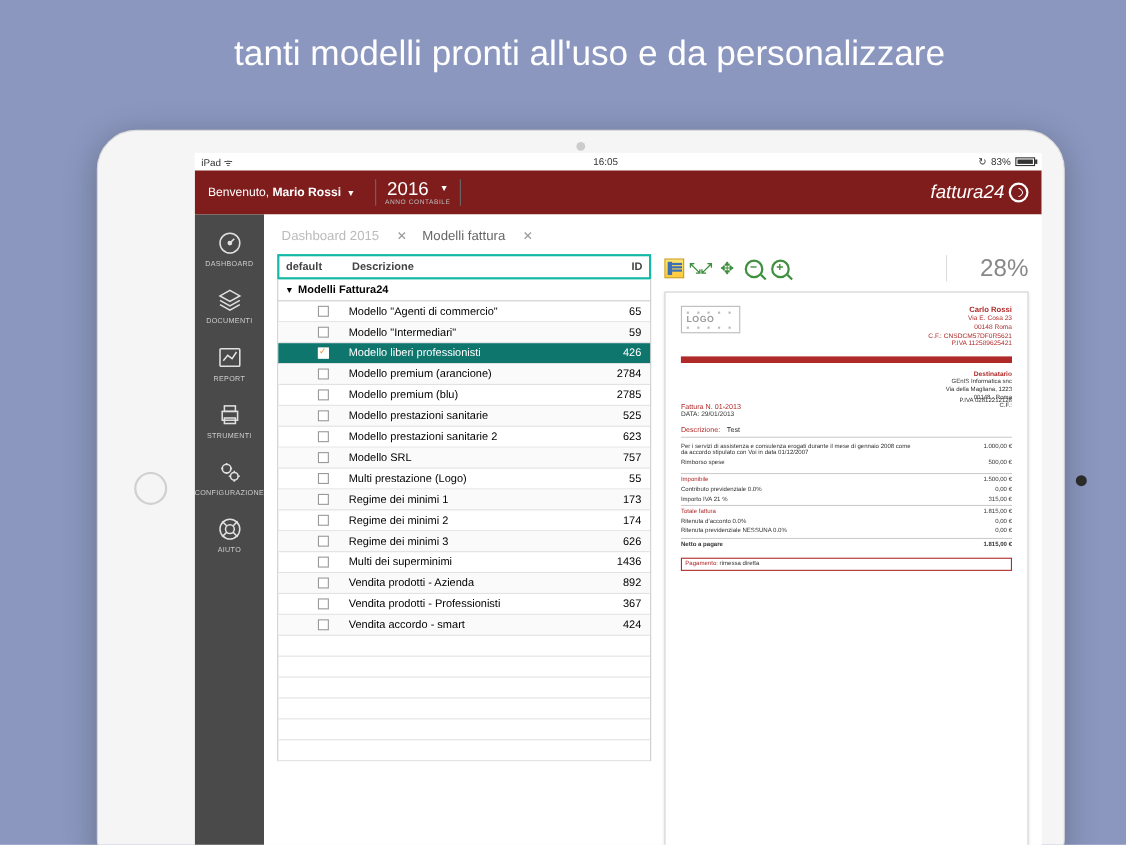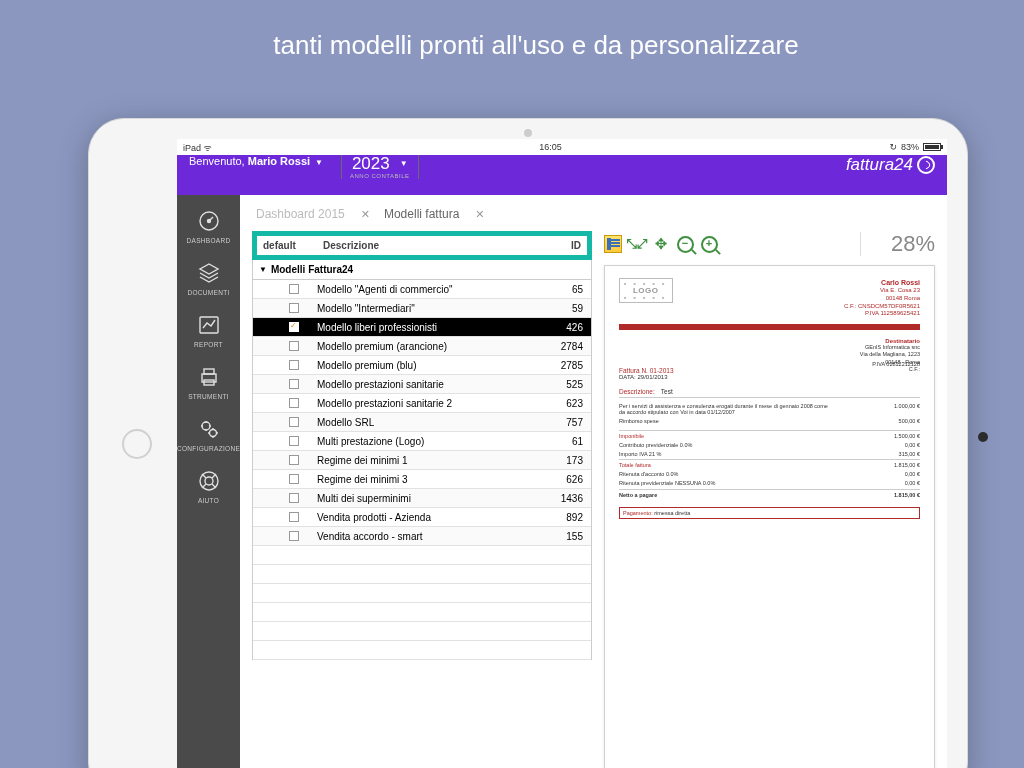--- a/index.html
+++ b/index.html
@@ -4,21 +4,21 @@
 <style>
   * { box-sizing: border-box; margin: 0; padding: 0; }
   body {
     width: 1024px; height: 768px;
     background: #8b97bf;
     font-family: -apple-system, "Helvetica Neue", Arial, sans-serif;
     overflow: hidden;
     position: relative;
   }
   .banner {
-    color: #fff; font-size: 26px; font-weight: 300;
+    color: #fff; font-size: 32px; font-weight: 300;
     text-align: center; padding: 30px 0 20px; margin-left: 48px;
   }
 
   
   .ipad {
     position: absolute;
     left: 88px; top: 118px;
     width: 880px; height: 680px;
     background: #f5f5f5;
     border-radius: 36px;
@@ -47,22 +47,22 @@
     display:flex; justify-content:space-between; align-items:center;
     font-size:9px; color:#333; padding:0 6px;
   }
   .ios-status .right { display:flex; gap:4px; align-items:center;}
   .ios-status .batt { display:inline-block; width:18px; height:8px; border:1px solid #333; position:relative;}
   .ios-status .batt::after{content:'';position:absolute;right:-3px;top:1px;width:2px;height:4px;background:#333;}
   .ios-status .batt i{position:absolute;left:1px;top:1px;width:14px;height:4px;background:#333;}
 
   
   .app-header{
-    height:40px; background:#6d28d9;
-    display:flex; align-items:flex-start; color:#fff;
+    height:40px; background:#7f1d1d;
+    display:flex; align-items:center; color:#fff;
     font-size:11px; padding:0 12px;
   }
   .welcome{padding-right:10px;}
   .welcome b{font-weight:600;}
   .hdr-div{width:1px;height:24px;background:#6a6a6a;margin:0 8px;}
   .year-block{display:flex;flex-direction:column;align-items:center;line-height:1;}
   .year-block .yr{font-size:17px;font-weight:300;}
   .year-block .sub{font-size:6px;color:#bbb;letter-spacing:.5px;margin-top:1px;}
   .caret{margin-left:5px;font-size:8px;}
   .brand{margin-left:auto;font-style:italic;font-size:17px;display:flex;align-items:center;gap:4px;}
@@ -85,34 +85,34 @@
   
   .content{flex:1;background:#fff;display:flex;flex-direction:column;}
   .crumbs{display:flex;align-items:center;gap:14px;padding:12px 16px 10px;font-size:12px;}
   .crumb{color:#bbb;display:flex;align-items:center;gap:16px;}
   .crumb.active{color:#666;font-weight:500;}
   .crumb .x{color:#999;font-size:11px;}
 
   .cols{flex:1;display:flex;gap:12px;padding:0 12px;overflow:hidden;}
   .left-pane{width:340px;display:flex;flex-direction:column;}
 
-  .tbl-head{display:flex;background:#fff;border:5px solid #14b8a6;font-size:10px;font-weight:600;color:#444;}
+  .tbl-head{display:flex;background:#fff;border:2px solid #14b8a6;font-size:10px;font-weight:600;color:#444;}
   .tbl-head .c1{width:60px;padding:4px 6px;}
   .tbl-head .c2{flex:1;padding:4px 6px;}
   .tbl-head .c3{width:48px;padding:4px 6px;text-align:right;}
   .grp-row{display:flex;align-items:center;font-size:10px;font-weight:600;border:1px solid #ccc;border-top:none;padding:4px 6px;gap:4px;}
   .grp-row .tri{font-size:8px;}
   .rows{border-left:1px solid #ccc;border-right:1px solid #ccc;}
   .row{display:flex;align-items:center;font-size:10px;height:19px;border-bottom:1px solid #e2e2e2;cursor:pointer;}
   .row:nth-child(even){background:#fafafa;}
   .row .c0{width:22px;}
   .row .c1{width:38px;display:flex;justify-content:center;}
   .row .c2{flex:1;padding-left:4px;white-space:nowrap;overflow:hidden;text-overflow:ellipsis;}
   .row .c3{width:48px;text-align:right;padding-right:8px;}
-  .row.sel{background:#000000;color:#fff;align-items:center;}
+  .row.sel{background:#0f766e;color:#fff;align-items:center;}
   .row.sel .cb{background:#fff;border-color:#fff;position:relative;}
   .row.sel .cb::after{content:'✓';position:absolute;font-size:8px;color:#f08a1d;left:0;top:-2px;}
   .cb{width:10px;height:10px;border:1px solid #999;background:#fff;}
   .empty-row{height:19px;border-bottom:1px solid #e2e2e2;}
 
   
   .right-pane{flex:1;display:flex;flex-direction:column;}
   .toolbar{display:flex;align-items:center;gap:6px;padding-bottom:8px;}
   .toolbar .btn{width:18px;height:18px;display:flex;align-items:center;justify-content:center;cursor:pointer;}
   .save-ico{width:18px;height:18px;background:linear-gradient(#ffe46b,#ffc93a);border:1px solid #c79a12;position:relative;}
@@ -121,21 +121,21 @@
   .arrow-box{color:#3e8f3e;font-weight:bold;font-size:13px;}
   .move-ico{color:#3e8f3e;font-size:15px;}
   .zoom-o,.zoom-i{width:17px;height:17px;border:2px solid #3e8f3e;border-radius:50%;position:relative;}
   .zoom-o::after,.zoom-i::after{content:'';position:absolute;width:6px;height:2px;background:#3e8f3e;transform:rotate(45deg);right:-5px;bottom:-2px;}
   .zoom-o span,.zoom-i span{position:absolute;left:50%;top:50%;transform:translate(-50%,-55%);color:#3e8f3e;font-size:11px;font-weight:bold;line-height:1;}
   .vline{width:1px;height:24px;background:#ddd;margin:0 18px 0 auto;}
   .zoom-pct{font-size:22px;color:#888;font-weight:300;margin-left:6px;}
 
   
   .preview{flex:1;border:1px solid #d0d0d0;background:#fff;padding:12px 14px;font-size:6.5px;color:#333;overflow:hidden;box-shadow:0 1px 3px rgba(0,0,0,.1);position:relative;}
-  .logo-ph{display:inline-block;border:1px solid #bbb;padding:2px 4px;font-size:8px;font-weight:bold;color:#999;letter-spacing:.5px;text-align:center;}
+  .logo-ph{display:inline-block;border:1px solid #bbb;padding:2px 4px;font-size:8px;font-weight:bold;color:#999;letter-spacing:.5px;}
   .logo-ph small{display:block;font-size:4px;letter-spacing:3px;color:#bbb;}
   .pv-head{display:flex;justify-content:space-between;}
   .pv-right{text-align:right;color:#b02a2a;font-size:6px;line-height:1.3;}
   .pv-right .nm{font-weight:bold;font-size:7px;}
   .redbar{height:6px;background:#b02a2a;margin:6px 0 8px;}
   .dest-lbl{text-align:right;color:#b02a2a;font-size:6px;font-weight:bold;}
   .dest{text-align:right;font-size:5.5px;line-height:1.3;margin-bottom:6px;}
   .fn{color:#b02a2a;font-size:6.5px;}
   .dt{font-size:6px;margin-bottom:6px;}
   .piva{text-align:right;font-size:5.5px;margin-top:-18px;}
@@ -169,21 +169,21 @@
           </span></span>
     </div>
 
     <div class="app-header">
       <span class="welcome">
         <span>Benvenuto, </span><b>Mario Rossi</b><span class="caret">▼</span>
       </span>
       <span class="hdr-div"></span>
       <div class="year-block">
         <span style="display:flex;align-items:center;gap:5px;">
-            <span class="yr">2023</span>
+            <span class="yr">2016</span>
             <span class="caret">▼</span>
           </span>
         <span class="sub">ANNO CONTABILE</span>
       </div>
       <span class="hdr-div"></span>
       <span class="brand">
         <span>fattura24</span>
           <span class="ring"></span>
       </span>
     </div>
@@ -338,35 +338,43 @@
                   </div>
                   <div class="c2">Modello SRL</div>
                   <div class="c3">757</div>
                 </div>
                 <div class="row">
                   <div class="c0"></div>
                   <div class="c1">
                     <div class="cb"></div>
                   </div>
                   <div class="c2">Multi prestazione (Logo)</div>
-                  <div class="c3">61</div>
+                  <div class="c3">55</div>
                 </div>
                 <div class="row">
                   <div class="c0"></div>
                   <div class="c1">
                     <div class="cb"></div>
                   </div>
                   <div class="c2">Regime dei minimi 1</div>
                   <div class="c3">173</div>
                 </div>
                 <div class="row">
                   <div class="c0"></div>
                   <div class="c1">
                     <div class="cb"></div>
                   </div>
+                  <div class="c2">Regime dei minimi 2</div>
+                  <div class="c3">174</div>
+                </div>
+                <div class="row">
+                  <div class="c0"></div>
+                  <div class="c1">
+                    <div class="cb"></div>
+                  </div>
                   <div class="c2">Regime dei minimi 3</div>
                   <div class="c3">626</div>
                 </div>
                 <div class="row">
                   <div class="c0"></div>
                   <div class="c1">
                     <div class="cb"></div>
                   </div>
                   <div class="c2">Multi dei superminimi</div>
                   <div class="c3">1436</div>
@@ -377,22 +385,30 @@
                     <div class="cb"></div>
                   </div>
                   <div class="c2">Vendita prodotti - Azienda</div>
                   <div class="c3">892</div>
                 </div>
                 <div class="row">
                   <div class="c0"></div>
                   <div class="c1">
                     <div class="cb"></div>
                   </div>
+                  <div class="c2">Vendita prodotti - Professionisti</div>
+                  <div class="c3">367</div>
+                </div>
+                <div class="row">
+                  <div class="c0"></div>
+                  <div class="c1">
+                    <div class="cb"></div>
+                  </div>
                   <div class="c2">Vendita accordo - smart</div>
-                  <div class="c3">155</div>
+                  <div class="c3">424</div>
                 </div>
                 <div class="empty-row"></div>
                 <div class="empty-row"></div>
                 <div class="empty-row"></div>
                 <div class="empty-row"></div>
                 <div class="empty-row"></div>
                 <div class="empty-row"></div>
               </div>
           </div>
 

